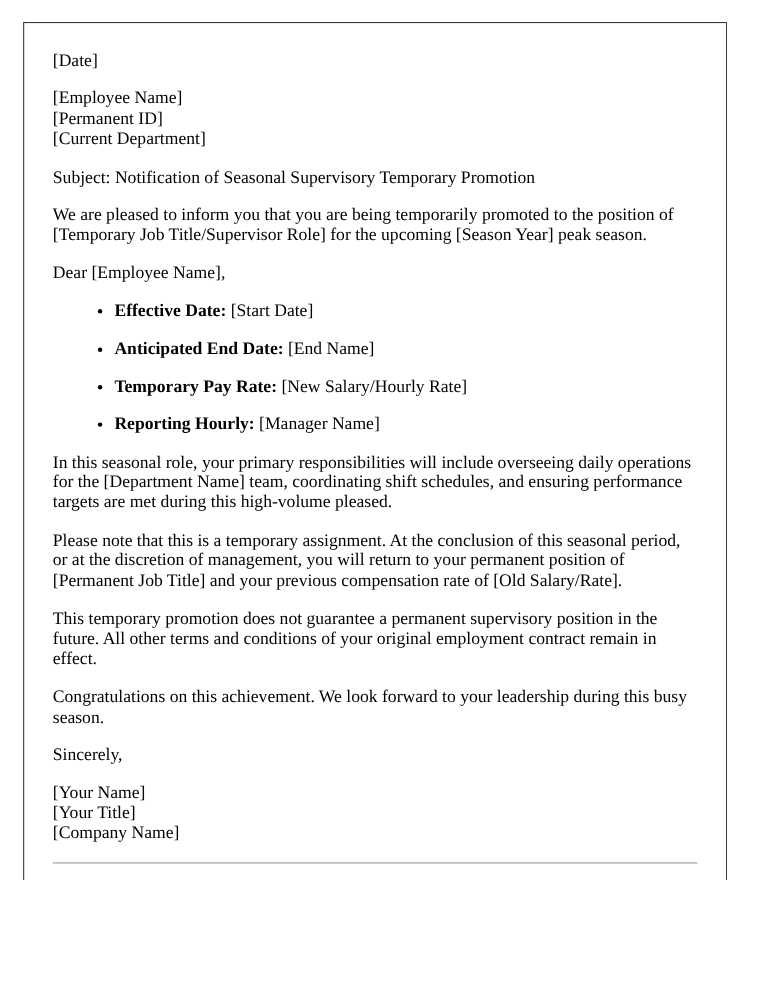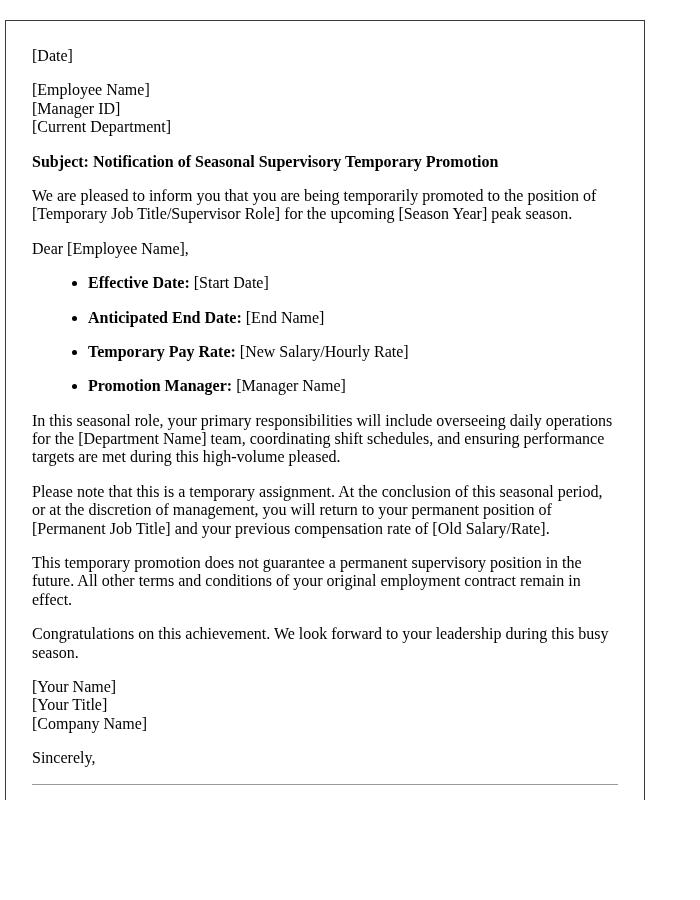--- a/index.html
+++ b/index.html
@@ -11,84 +11,84 @@
     width: 700px;
     height: 900px;
     position: relative;
     font-family: "Liberation Serif", "DejaVu Serif", serif;
     font-size: 16px;
     color: #000000;
     overflow: hidden;
   }
   .clip {
     position: absolute;
-    left: 5px;
+    left: 21px;
     top: 20px;
     width: 640px;
     height: 780px;
     overflow: hidden;
   }
   .letter {
     box-sizing: border-box;
     width: 640px;
     min-height: 900px;
     border: 1px solid #3a3a3a;
     padding: 26px 26px 40px 26px;
     line-height: 1.15;
     background: #ffffff;
   }
   .letter > p:first-child { margin-top: 0; }
   p { margin: 16px 0; }
-  .bold { font-weight: bold; }
+  .bold { font-weight: normal; }
   ul {
     margin: 16px 0;
     padding-left: 40px;
     list-style-type: disc;
   }
   li { margin: 16px; padding: 0; }
   hr {
     border: none;
     border-top: 1px solid #999999;
     margin: 14px 0;
   }
 </style>
 </head>
 <body>
 
 <div class="clip">
   <div class="letter">
 
     <p>[Date]</p>
 
-    <p><span>[Employee Name]</span><br><span>[Manager ID]</span><br><span>[Current Department]</span></p>
+    <p><span>[Employee Name]</span><br><span>[Permanent ID]</span><br><span>[Current Department]</span></p>
 
     <p class="bold">Subject: Notification of Seasonal Supervisory Temporary Promotion</p>
 
     <p>We are pleased to inform you that you are being temporarily promoted to the position of [Temporary Job Title/Supervisor Role] for the upcoming [Season Year] peak season.</p>
 
     <p>Dear [Employee Name],</p>
 
 
     <ul>
       <li><b>Effective Date:</b><span> [Start Date]</span></li>
       <li><b>Anticipated End Date:</b><span> [End Name]</span></li>
       <li><b>Temporary Pay Rate:</b><span> [New Salary/Hourly Rate]</span></li>
-      <li><b>Promotion Manager:</b><span> [Manager Name]</span></li>
+      <li><b>Reporting Hourly:</b><span> [Manager Name]</span></li>
     </ul>
 
     <p>In this seasonal role, your primary responsibilities will include overseeing daily operations for the [Department Name] team, coordinating shift schedules, and ensuring performance targets are met during this high-volume pleased.</p>
 
     <p>Please note that this is a temporary assignment. At the conclusion of this seasonal period, or at the discretion of management, you will return to your permanent position of [Permanent Job Title] and your previous compensation rate of [Old Salary/Rate].</p>
 
     <p>This temporary promotion does not guarantee a permanent supervisory position in the future. All other terms and conditions of your original employment contract remain in effect.</p>
 
     <p>Congratulations on this achievement. We look forward to your leadership during this busy season.</p>
 
+    <p>Sincerely,</p>
+
     <p><span>[Your Name]</span><br><span>[Your Title]</span><br><span>[Company Name]</span></p>
-
-    <p>Sincerely,</p>
 
     <hr>
 
     <p class="bold">Employee Acknowledgment:</p>
 
   </div>
 </div>
 
 </body></html>

